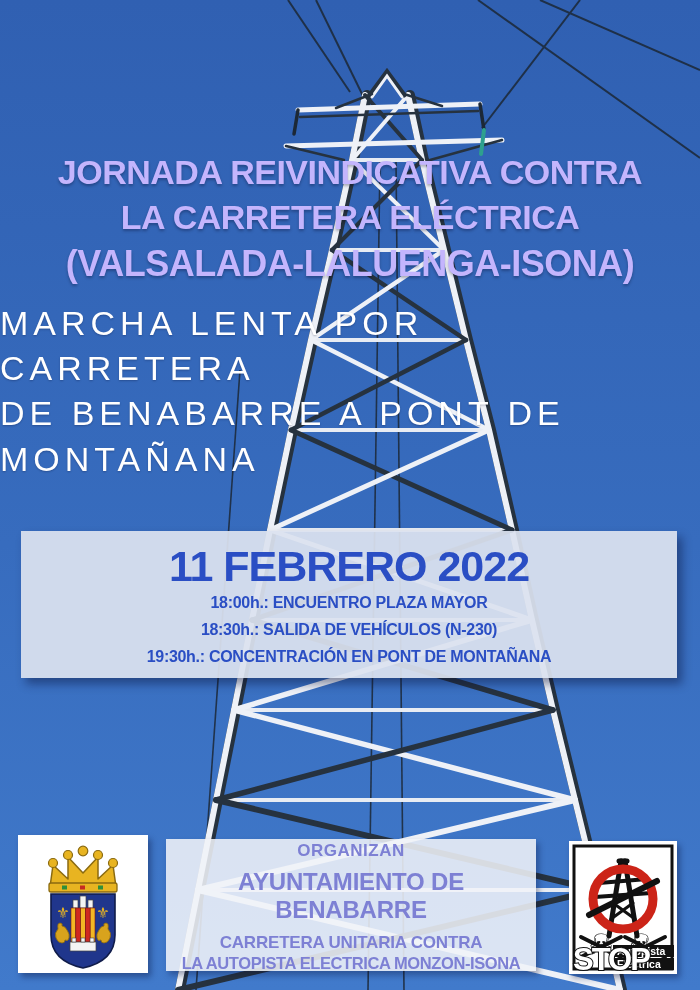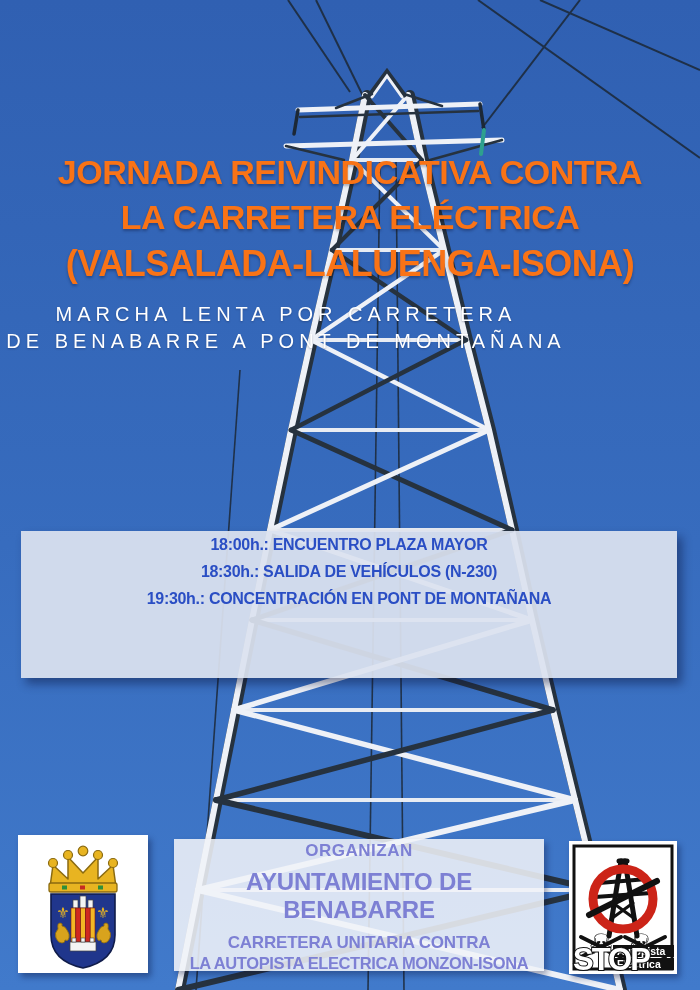--- a/index.html
+++ b/index.html
@@ -6,30 +6,30 @@
   #poster{
     position:relative;width:700px;height:990px;overflow:hidden;
     font-family:"Liberation Sans",sans-serif;
     -webkit-font-smoothing:antialiased;
   }
   #bg-svg{position:absolute;left:0;top:0;width:700px;height:990px;}
 
   
   .headline{
     position:absolute;left:0;top:150px;width:700px;text-align:center;
-    color:#f97316;font-weight:bold;line-height:1.32;
+    color:#c4b5fd;font-weight:bold;line-height:1.32;
     text-shadow:0 2px 3px rgba(0,0,30,.30);
   }
   .headline .l1,.headline .l2{font-size:34px;letter-spacing:-.5px;}
   .headline .l3{font-size:36px;letter-spacing:-.5px;}
 
   .subtitle{
-    position:absolute;left:0;top:301px;width:572px;text-align:center;
+    position:absolute;left:0;top:301px;width:572px;
     color:#fff;font-weight:normal;line-height:1.33;
-    font-size:20px;letter-spacing:5px;
+    font-size:34px;letter-spacing:5px;
     text-shadow:0 1px 2px rgba(0,0,30,.25);
   }
 
   
   .event-banner{
     position:absolute;left:21px;top:531px;width:656px;height:147px;
     background:rgba(220,226,239,.93);
     box-shadow:5px 6px 9px rgba(8,18,60,.45);
     text-align:center;color:#2a4ec4;font-weight:bold;
   }
@@ -39,21 +39,21 @@
   
   .escudo-box{
     position:absolute;left:18px;top:835px;width:130px;height:138px;
     background:#fff;box-shadow:3px 4px 6px rgba(8,18,60,.4);
   }
   .org-banner{
     position:absolute;left:166px;top:839px;width:370px;height:132px;
     background:rgba(240,242,248,.88);
     box-shadow:3px 4px 6px rgba(8,18,60,.35);
     display:flex;flex-direction:column;justify-content:center;
-    text-align:center;color:#7d80d4;font-weight:bold;margin-left:8px;
+    text-align:center;color:#7d80d4;font-weight:bold;
   }
   .org-banner .o1{font-size:17px;letter-spacing:.5px;margin:3px 0;}
   .org-banner .o2{font-size:24px;letter-spacing:-.2px;margin:4px 0;}
   .org-banner .o3{font-size:17px;letter-spacing:-.2px;margin-top:5px;}
   .org-banner .o4{font-size:16.5px;letter-spacing:-.4px;margin-top:1px;}
   .stop-box{
     position:absolute;left:569px;top:841px;width:108px;height:133px;
     background:#fff;box-shadow:3px 4px 6px rgba(8,18,60,.4);
   }
 </style>
@@ -149,20 +149,21 @@
     <div class="l2">LA CARRETERA ELÉCTRICA</div>
     <div class="l3">(VALSALADA-LALUENGA-ISONA)</div>
   </div>
 
   <div class="subtitle">
     <div>MARCHA LENTA POR CARRETERA</div>
     <div>DE BENABARRE A PONT DE MONTAÑANA</div>
   </div>
 
   <div class="event-banner">
+    <div class="date">11 FEBRERO 2022</div>
     <div class="sched">18:00h.: ENCUENTRO PLAZA MAYOR</div>
     <div class="sched">18:30h.: SALIDA DE VEHÍCULOS (N-230)</div>
     <div class="sched">19:30h.: CONCENTRACIÓN EN PONT DE MONTAÑANA</div>
   </div>
 
   <div class="escudo-box">
     <svg viewBox="0 0 130 138" width="130" height="138" aria-hidden="true">
       <rect x="0" y="0" width="130" height="138" fill="#ffffff"></rect>
 
       <g>

